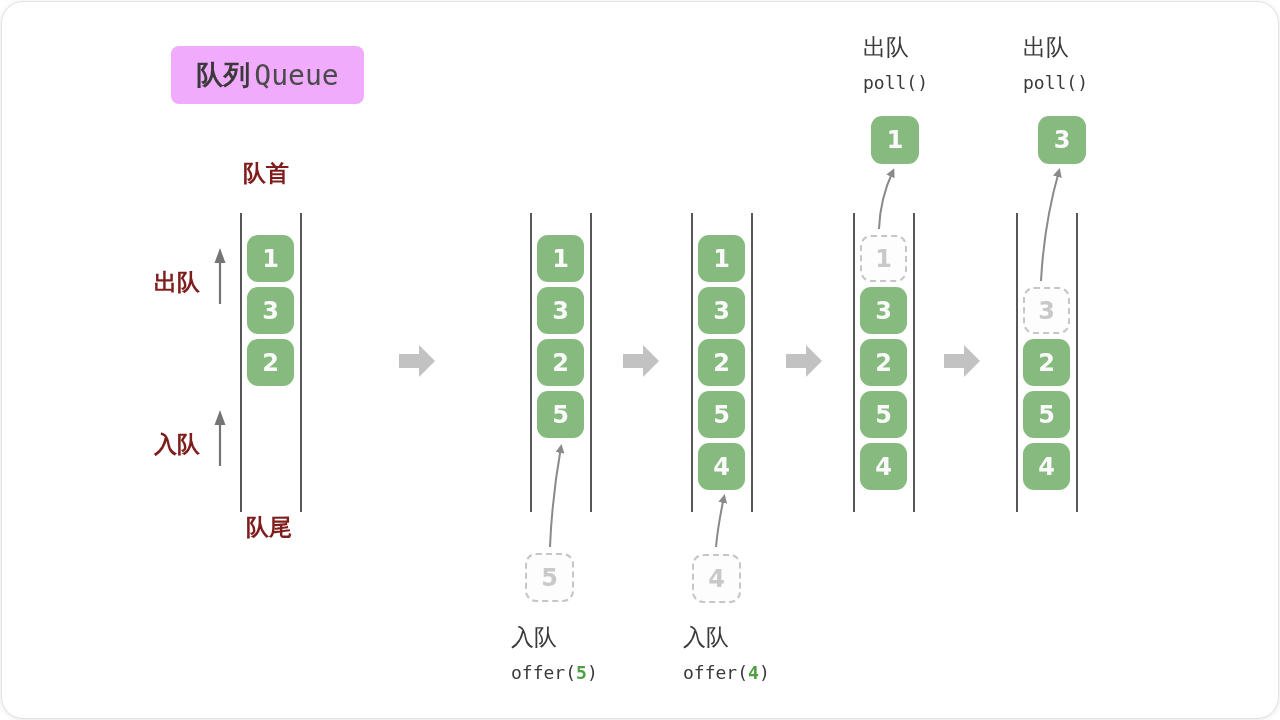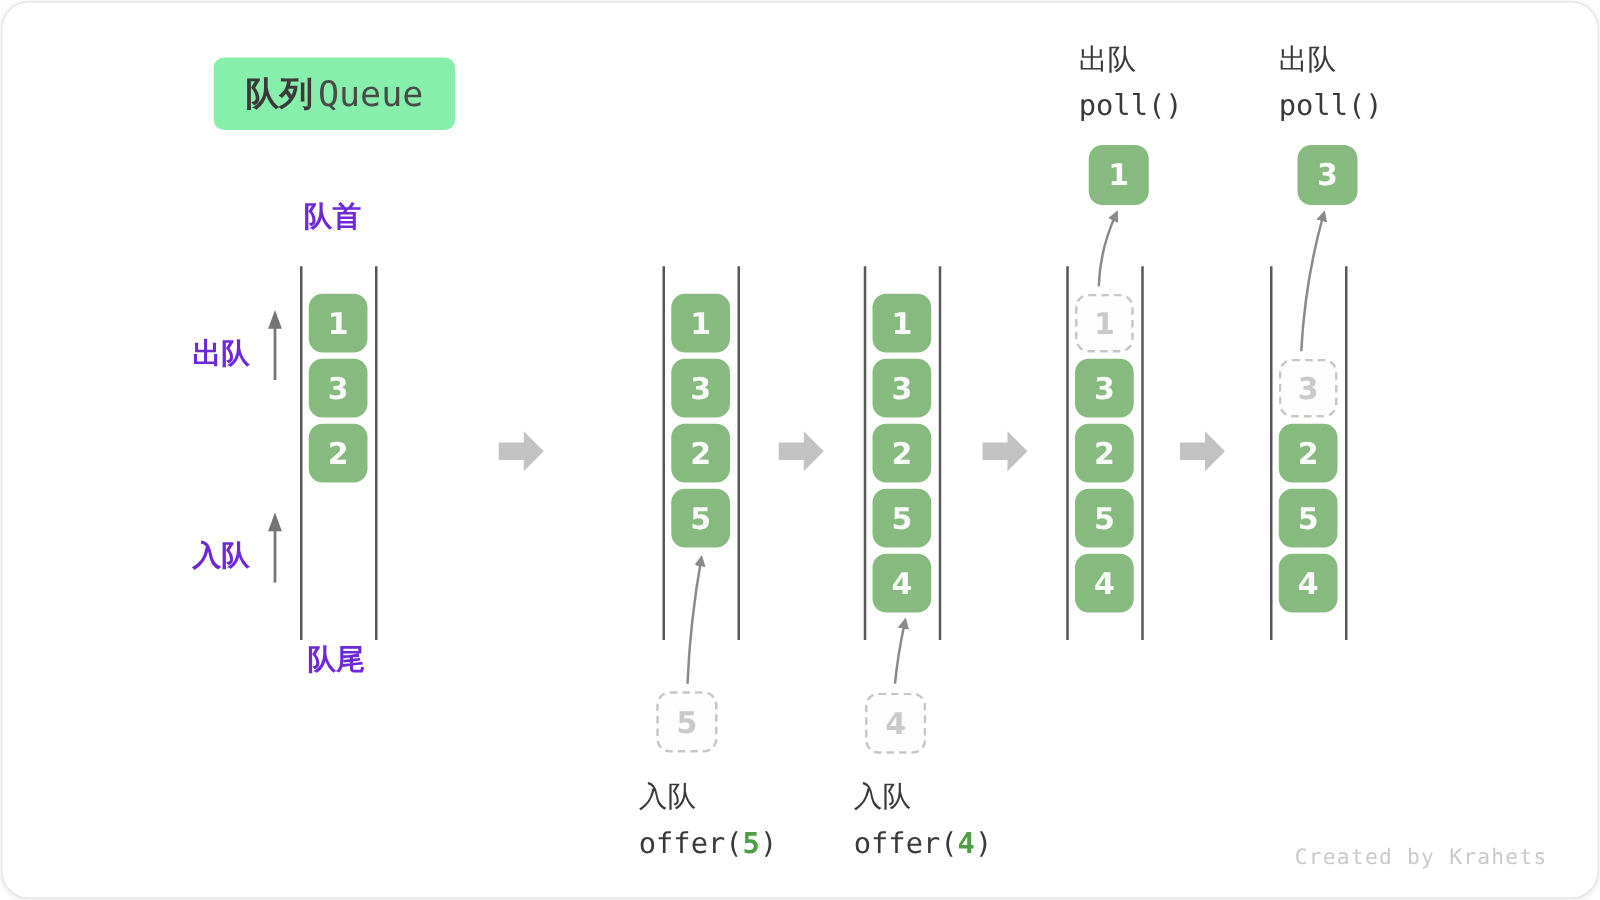--- a/index.html
+++ b/index.html
@@ -14,46 +14,46 @@
     width: 1278px; height: 718px;
     background: #ffffff;
     border: 1px solid #e2e2e2;
     border-radius: 22px;
     box-shadow: 0 1px 5px rgba(0,0,0,0.10);
     overflow: hidden;
   }
   .title-box {
     position: absolute; left: 169px; top: 44px;
     width: 193px; height: 58px;
-    background: #86efac; border-radius: 8px;
+    background: #f0abfc; border-radius: 8px;
     display: flex; align-items: center; justify-content: center;
     gap: 4px;
   }
   .title-zh { font-size: 27px; font-weight: bold; color: #3a3a3a; }
   .title-en { font-size: 28px; color: #4a4a4a; font-family: "DejaVu Sans Mono", "Liberation Mono", monospace; }
 
-  .zh-bold { font-size: 23px; font-weight: bold; color: #6d28d9; position: absolute; white-space: nowrap; }
+  .zh-bold { font-size: 23px; font-weight: bold; color: #7f1d1d; position: absolute; white-space: nowrap; }
   .rail { position: absolute; width: 2px; top: 211px; height: 299px; background: #585858; }
 
   .qbox {
     position: absolute; width: 47px; height: 47px; border-radius: 11px;
     background: #86ba7e; color: #fafafa;
     display: flex; align-items: center; justify-content: center;
     font-size: 24px; font-weight: bold;
   }
   .qbox.dashed {
     background: #fdfdfd;
     border: 2.5px dashed #c6c6c6;
     color: #c9c9c9;
   }
 
   .oplabel { position: absolute; white-space: nowrap; }
   .oplabel .line1 { font-size: 23px; color: #3a3a3a; display: block; margin-bottom: 9px; }
   .oplabel .line2 {
-    font-size: 23px; color: #3a3a3a; display: block;
+    font-size: 18px; color: #3a3a3a; display: block;
     font-family: "DejaVu Sans Mono", "Liberation Mono", monospace;
   }
   .oplabel .arg { color: #4e9e43; font-weight: bold; }
 
   .arrow-svg { position: absolute; overflow: visible; }
 
   .watermark {
     position: absolute; right: 40px; top: 674px;
     font-size: 17px; color: #c9c9c9; letter-spacing: 1px;
     font-family: "DejaVu Sans Mono", "Liberation Mono", monospace;
@@ -190,15 +190,14 @@
           </marker>
         </defs>
       <path d="M9,117 Q12,60 27,7" stroke="#8a8a8a" stroke-width="2" fill="none" marker-end="url(#m4)"></path>
     </svg>
     <div class="oplabel" style="left:1021px; top:30px;">
       <span class="line1">出队</span>
       <span class="line2">poll()</span>
     </div>
   </div>
 
-  <div class="watermark">Created by Krahets</div>
 
 </div>
 
 </body></html>

